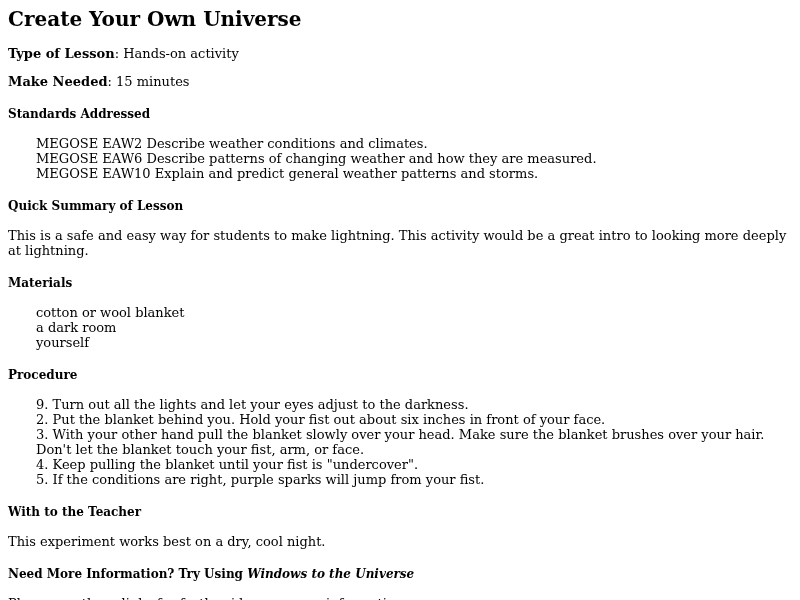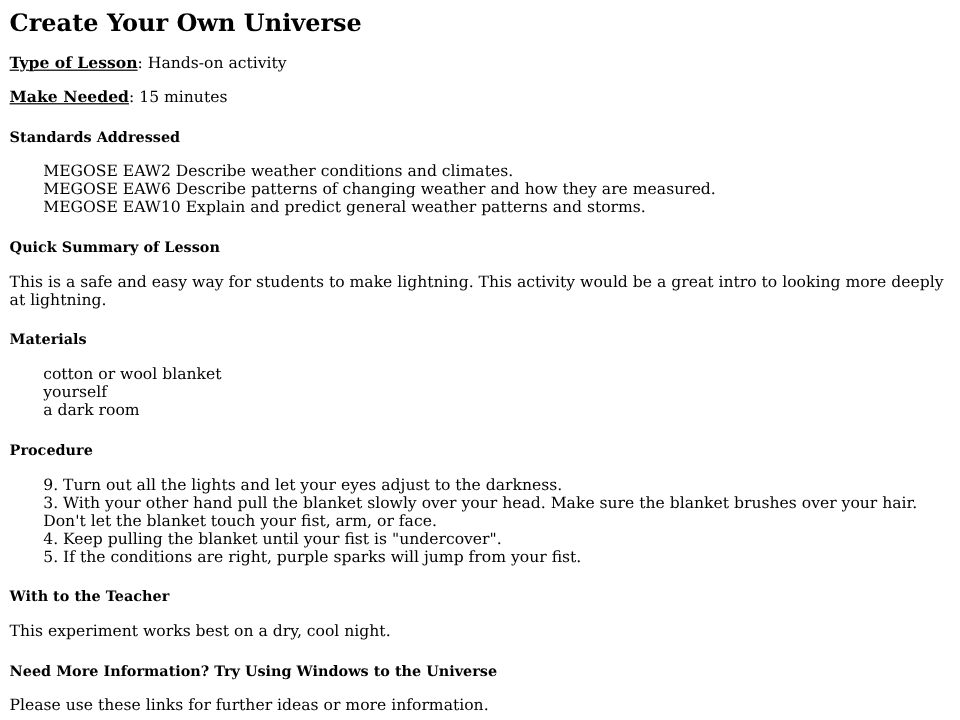--- a/index.html
+++ b/index.html
@@ -33,22 +33,22 @@
   p, .block {
     font-size: 13px;
     line-height: 15px;
     margin: 13px 0;
   }
   .block .line {
     font-size: 13px;
     line-height: 15px;
     margin-left: 28px;
   }
-  .bold-label { font-weight: bold; text-decoration: underline; }
-  .italic-title { }
+  .bold-label { font-weight: bold; }
+  .italic-title { font-style: italic; }
 </style>
 </head>
 <body>
 
 <div class="page">
 
   <h1 class="doc-title">Create Your Own Universe</h1>
 
   <p><span class="bold-label">Type of Lesson</span><span>: Hands-on activity</span></p>
 
@@ -60,27 +60,28 @@
     <div class="line">MEGOSE EAW6 Describe patterns of changing weather and how they are measured.</div>
     <div class="line">MEGOSE EAW10 Explain and predict general weather patterns and storms.</div>
   </div>
 
   <h2 class="section-heading">Quick Summary of Lesson</h2>
   <p>This is a safe and easy way for students to make lightning. This activity would be a great intro to looking more deeply at lightning.</p>
 
   <h2 class="section-heading">Materials</h2>
   <div class="block">
     <div class="line">cotton or wool blanket</div>
+    <div class="line">a dark room</div>
     <div class="line">yourself</div>
-    <div class="line">a dark room</div>
   </div>
 
   <h2 class="section-heading">Procedure</h2>
   <div class="block">
     <div class="line">9. Turn out all the lights and let your eyes adjust to the darkness.</div>
+    <div class="line">2. Put the blanket behind you. Hold your fist out about six inches in front of your face.</div>
     <div class="line">3. With your other hand pull the blanket slowly over your head. Make sure the blanket brushes over your hair. Don't let the blanket touch your fist, arm, or face.</div>
     <div class="line">4. Keep pulling the blanket until your fist is "undercover".</div>
     <div class="line">5. If the conditions are right, purple sparks will jump from your fist.</div>
   </div>
 
   <h2 class="section-heading">With to the Teacher</h2>
   <p>This experiment works best on a dry, cool night.</p>
 
   <h2 class="section-heading"><span>Need More Information? Try Using </span><span class="italic-title">Windows to the Universe</span></h2>
 

